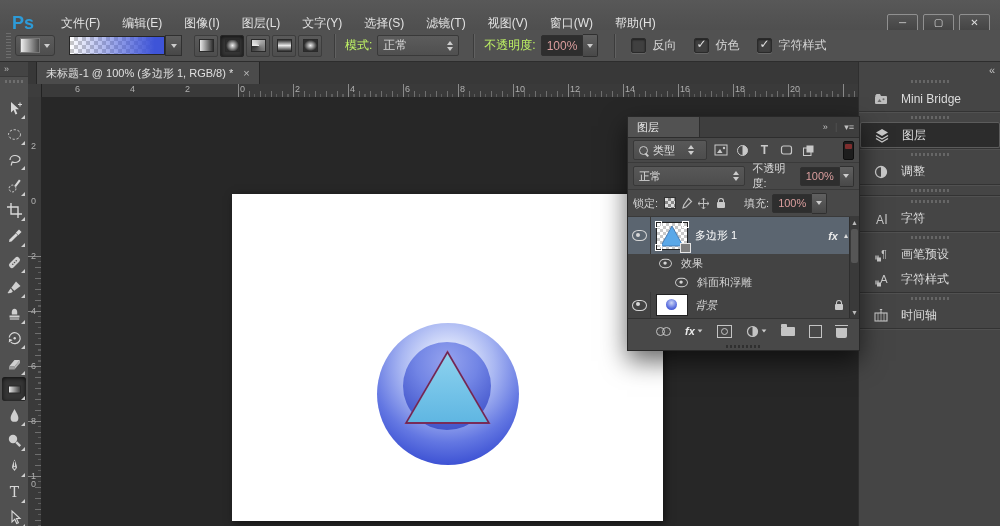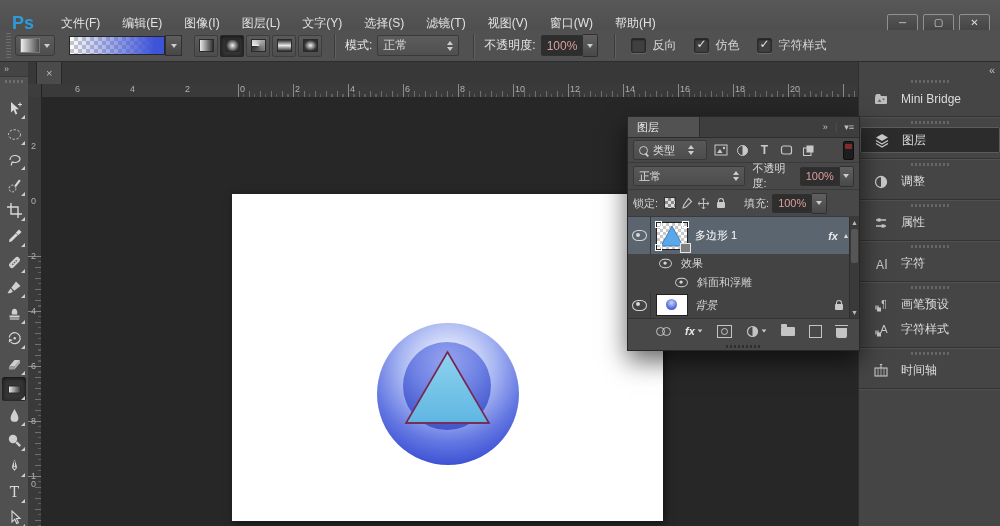--- a/index.html
+++ b/index.html
@@ -27,21 +27,21 @@
       background-size:8px 8px;background-position:0 0,4px 4px;}
   .grad-preview{width:94px;height:17px;border:1px solid #262626;position:relative;}
   .grad-preview::after{content:"";position:absolute;inset:0;background:linear-gradient(to right,rgba(62,84,216,0),rgba(62,84,216,1) 90%);}
   .grad-drop{width:15px;height:19px;background:linear-gradient(#5e5e5e,#474747);border:1px solid #303030;
              display:grid;place-items:center;margin-right:12px;}
   .gtype{width:22px;height:20px;border:1px solid #3d3d3d;background:linear-gradient(#5a5a5a,#4d4d4d);
          display:grid;place-items:center;margin-right:2px;border-radius:2px;}
   .gtype.sel{background:#353535;box-shadow:inset 0 1px 4px rgba(0,0,0,.7);border-color:#262626;}
   .gshape{width:13px;height:11px;border:1px solid #2a2a2a;}
   .vsep{width:1px;height:24px;background:#3c3c3c;box-shadow:1px 0 0 #616161;margin:0 10px;}
-  .opt-label{color:#e5e5e5;margin-right:5px;}
+  .opt-label{color:#bef264;margin-right:5px;}
   .combo{display:flex;align-items:center;justify-content:space-between;border:1px solid #393939;border-radius:2px;
          background:linear-gradient(#5c5c5c,#4f4f4f);height:19px;padding:0 5px;}
   .spin{display:flex;flex-direction:column;gap:2px;margin-left:8px;}
   .spin i{width:0;height:0;border-left:3px solid transparent;border-right:3px solid transparent;}
   .spin .up{border-bottom:4px solid #ccc;}
   .spin .dn{border-top:4px solid #ccc;}
   .valbox{display:flex;align-items:center;border:1px solid #303030;background:#2e2e2e;height:19px;padding:0 5px;
           color:#db9e9e;border-radius:2px 0 0 2px;}
   .valdrop{width:14px;height:21px;background:linear-gradient(#606060,#484848);border:1px solid #303030;border-left:none;
            display:grid;place-items:center;border-radius:0 2px 2px 0;}
@@ -141,21 +141,21 @@
   .new-ic{width:11px;height:11px;border:1.5px solid #c4c4c4;position:relative;}
   .trash-ic{width:11px;height:10px;background:#c4c4c4;border-radius:0 0 2px 2px;position:relative;margin-top:3px;}
   .trash-ic::before{content:"";position:absolute;top:-3px;left:-1px;right:-1px;height:1.5px;background:#c4c4c4;}
   .lp-resize{height:7px;position:relative;background:#484848;}
   .lp-resize::after{content:"";position:absolute;left:50%;top:2px;width:36px;height:3px;transform:translateX(-50%);
       background:repeating-linear-gradient(to right,#2f2f2f 0 2px,transparent 2px 4px);}
   
   .dock{position:absolute;left:858px;top:62px;width:142px;bottom:0;background:#454545;border-left:1px solid #2f2f2f;}
   .dock-collapse{position:absolute;top:2px;right:6px;color:#c0c0c0;font-size:11px;}
   .dock-groups{position:absolute;top:14px;left:0;right:0;}
-  .dgroup{border-bottom:1px solid #333;box-shadow:0 1px 0 #515151;padding-bottom:5px;}
+  .dgroup{border-bottom:1px solid #333;box-shadow:0 1px 0 #515151;}
   .dots{width:38px;height:3px;margin:4px auto 3px;
         background:repeating-linear-gradient(to right,#666 0 2px,transparent 2px 4px);}
   .dock-item{display:flex;align-items:center;gap:11px;height:25px;padding-left:13px;color:#dcdcdc;}
   .dock-item.sel{background:#2c2c2c;border:1px solid #5c5c5c;border-radius:2px;margin:0 1px;height:24px;padding-left:12px;}
   .dicon{width:18px;display:grid;place-items:center;flex:none;}
   .dock-empty{height:70px;}
 </style>
 </head>
 <body>
 
@@ -363,20 +363,21 @@
       <svg width="17" height="17" viewBox="0 0 17 17">
           <path d="M6 2v11l2.8-2.8 1.9 4.3 1.7-.8-1.9-4.2H14z" fill="none" stroke="#d8d8d8" stroke-width="1.1"></path>
         </svg>
       <span class="fly"></span>
     </div>
   </div>
 
   <div class="docarea">
     <div class="tabbar">
       <div class="doc-tab">
+        <span>未标题-1 @ 100% (多边形 1, RGB/8) *</span>
         <span class="tab-close">×</span>
       </div>
     </div>
 
     <div class="ruler-h">
       <span class="rh-num" style="left:47px;">6</span>
       <span class="rh-num" style="left:102px;">4</span>
       <span class="rh-num" style="left:157px;">2</span>
       <span class="rh-num" style="left:212px;">0</span>
       <span class="rh-num" style="left:267px;">2</span>
@@ -457,30 +458,20 @@
             <svg width="16" height="16" viewBox="0 0 16 16">
                 <circle cx="8" cy="8" r="5.5" fill="none" stroke="#c9c9c9" stroke-width="1.3"></circle>
                 <path d="M8 2.5a5.5 5.5 0 0 1 0 11z" fill="#c9c9c9"></path>
               </svg>
           </span>
           <span>调整</span>
         </div>
       </div>
       <div class="dgroup">
         <div class="dots"></div>
-        <div class="dock-item">
-          <span class="dicon">
-            <svg width="16" height="16" viewBox="0 0 16 16">
-                <path d="M3 5h10M3 11h10" stroke="#c9c9c9" stroke-width="1.3"></path>
-                <rect x="4.5" y="3.4" width="3" height="3.2" fill="#c9c9c9"></rect>
-                <rect x="8.5" y="9.4" width="3" height="3.2" fill="#c9c9c9"></rect>
-              </svg>
-          </span>
-          <span>属性</span>
-        </div>
       </div>
       <div class="dgroup">
         <div class="dots"></div>
         <div class="dock-item">
           <span class="dicon">
             <svg width="16" height="16" viewBox="0 0 16 16">
                 <text x="7" y="12.5" font-size="12" text-anchor="middle" fill="#c9c9c9" font-family="Liberation Sans,sans-serif">A</text>
                 <path d="M13 3v10" stroke="#c9c9c9" stroke-width="1.2"></path>
               </svg>
           </span>

